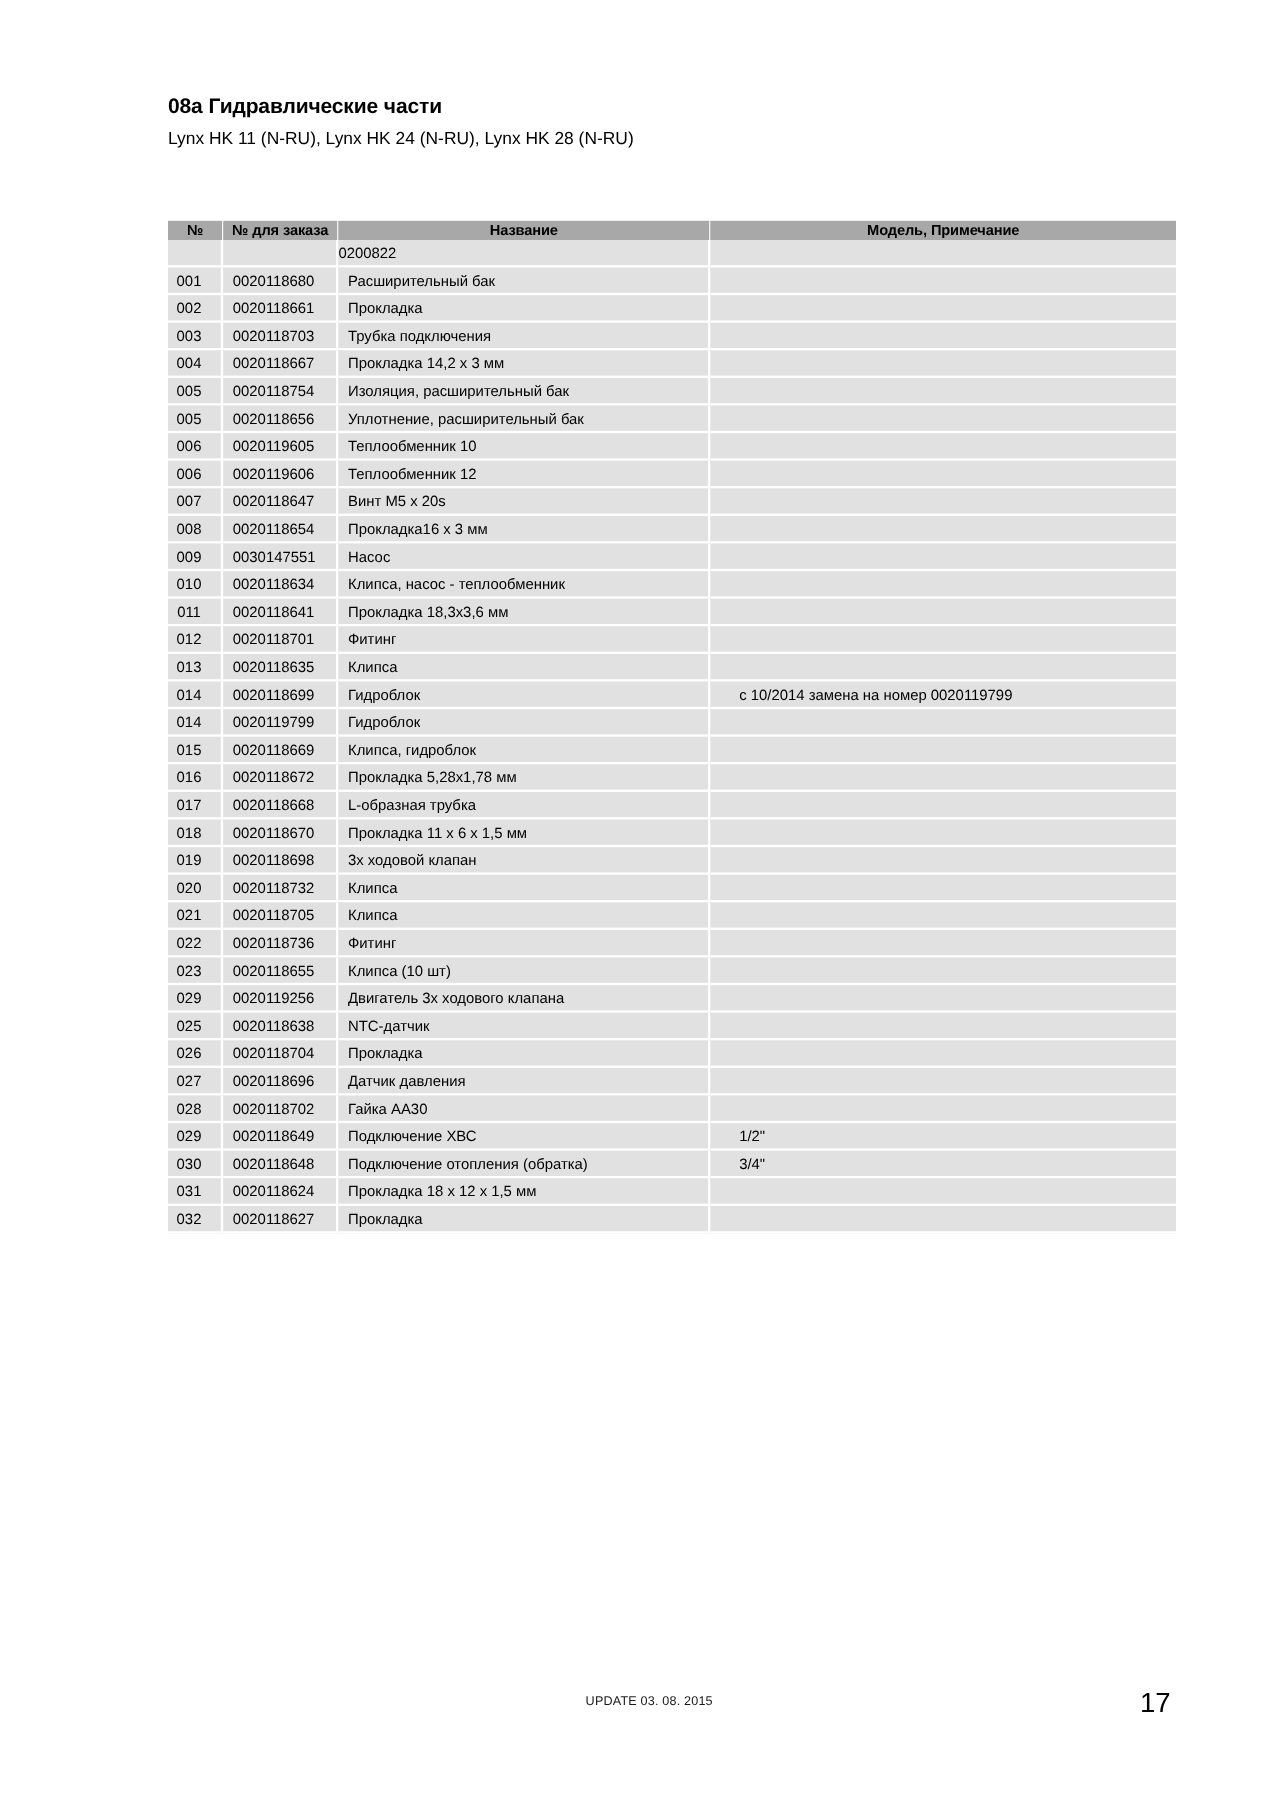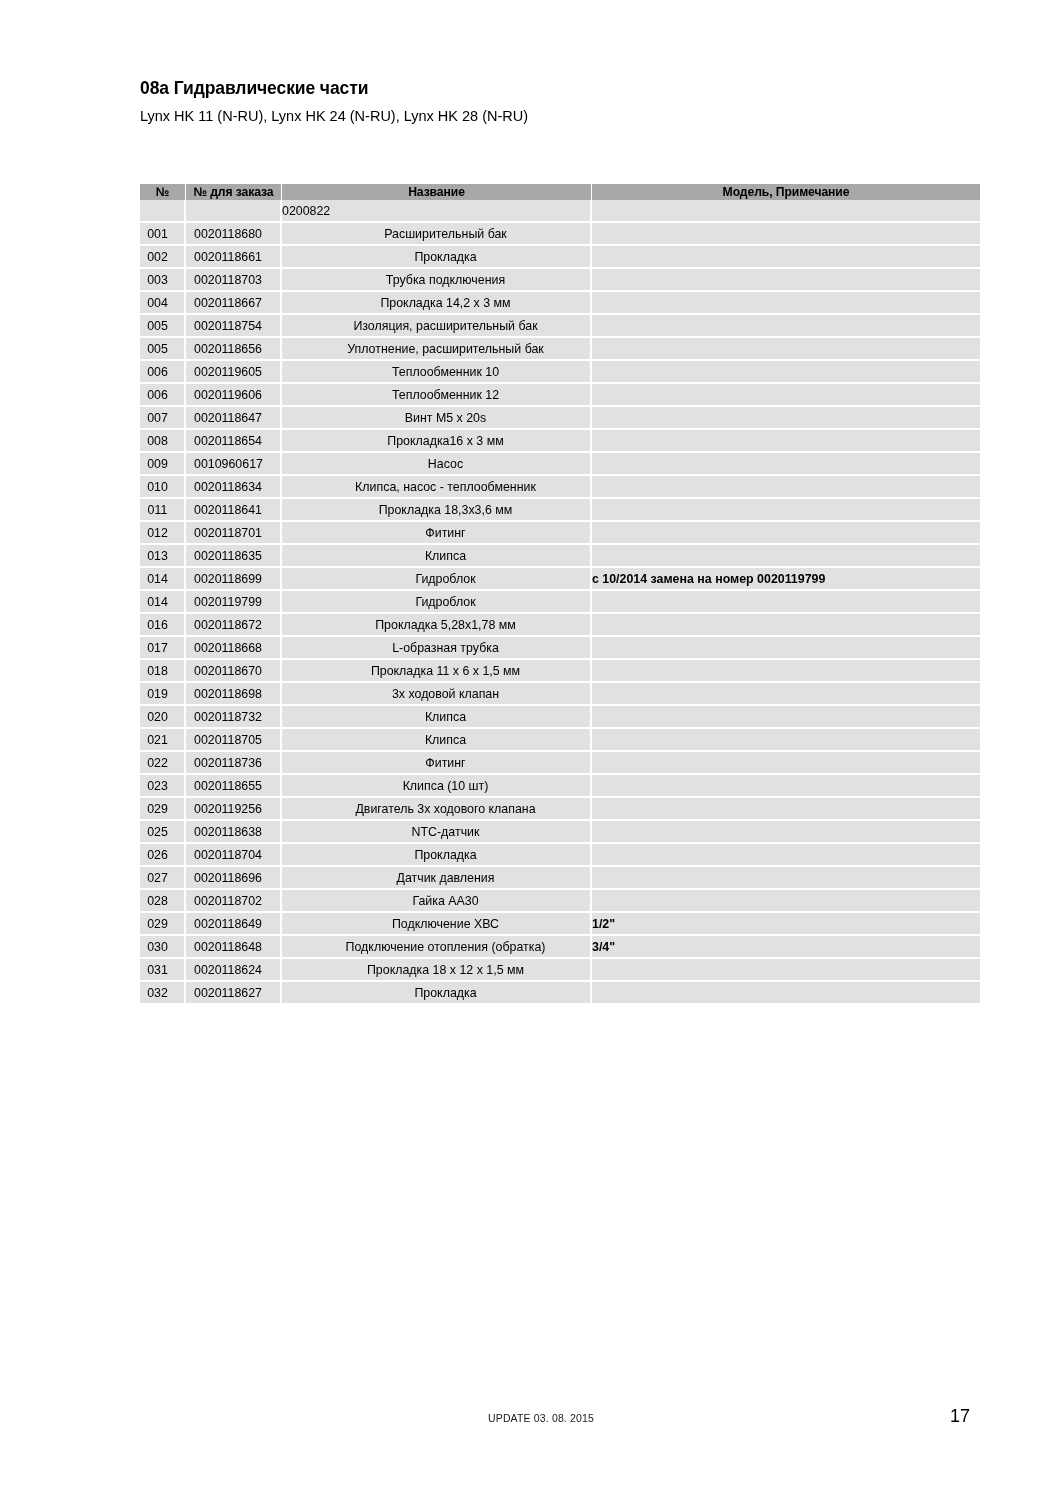--- a/index.html
+++ b/index.html
@@ -89,22 +89,22 @@
     border-right: 2px solid #ffffff;
     line-height: 18px;
     color: #000000;
     white-space: nowrap;
     overflow: hidden;
   }
   tbody td.last { border-right: none; }
 
   td.col-num   { text-align: center; padding-right: 9px; }
   td.col-order { text-align: left;  padding-left: 8px; }
-  td.col-name  { text-align: center;  padding-left: 19px; }
-  td.col-model { text-align: left;  padding-left: 0; font-weight: bold; }
+  td.col-name  { text-align: left;  padding-left: 8px; }
+  td.col-model { text-align: left;  padding-left: 24px; }
 
   tr.code-row td.col-name {
     text-align: left;
     padding-left: 0;
   }
 
   
   .footer {
     position: absolute;
     left: 0;
@@ -118,21 +118,21 @@
     top: 0;
     font-size: 10.5px;
     color: #1a1a1a;
     letter-spacing: 0.15px;
     font-family: "Liberation Sans", sans-serif;
   }
   .footer-page {
     position: absolute;
     left: 938px;
     top: -6px;
-    font-size: 18px;
+    font-size: 23px;
     color: #000;
     font-weight: normal;
   }
 </style>
 </head>
 <body>
 
 <div class="page">
 
   <div class="heading-block">
@@ -218,21 +218,21 @@
             <td class="col-model last"></td>
           </tr>
           <tr>
             <td class="col-num">008</td>
             <td class="col-order">0020118654</td>
             <td class="col-name">Прокладка16 х 3 мм</td>
             <td class="col-model last"></td>
           </tr>
           <tr>
             <td class="col-num">009</td>
-            <td class="col-order">0010960617</td>
+            <td class="col-order">0030147551</td>
             <td class="col-name">Насос</td>
             <td class="col-model last"></td>
           </tr>
           <tr>
             <td class="col-num">010</td>
             <td class="col-order">0020118634</td>
             <td class="col-name">Клипса, насос - теплообменник</td>
             <td class="col-model last"></td>
           </tr>
           <tr>
@@ -259,20 +259,26 @@
             <td class="col-name">Гидроблок</td>
             <td class="col-model last">с 10/2014 замена на номер 0020119799</td>
           </tr>
           <tr>
             <td class="col-num">014</td>
             <td class="col-order">0020119799</td>
             <td class="col-name">Гидроблок</td>
             <td class="col-model last"></td>
           </tr>
           <tr>
+            <td class="col-num">015</td>
+            <td class="col-order">0020118669</td>
+            <td class="col-name">Клипса, гидроблок</td>
+            <td class="col-model last"></td>
+          </tr>
+          <tr>
             <td class="col-num">016</td>
             <td class="col-order">0020118672</td>
             <td class="col-name">Прокладка 5,28х1,78 мм</td>
             <td class="col-model last"></td>
           </tr>
           <tr>
             <td class="col-num">017</td>
             <td class="col-order">0020118668</td>
             <td class="col-name">L-образная трубка</td>
             <td class="col-model last"></td>

